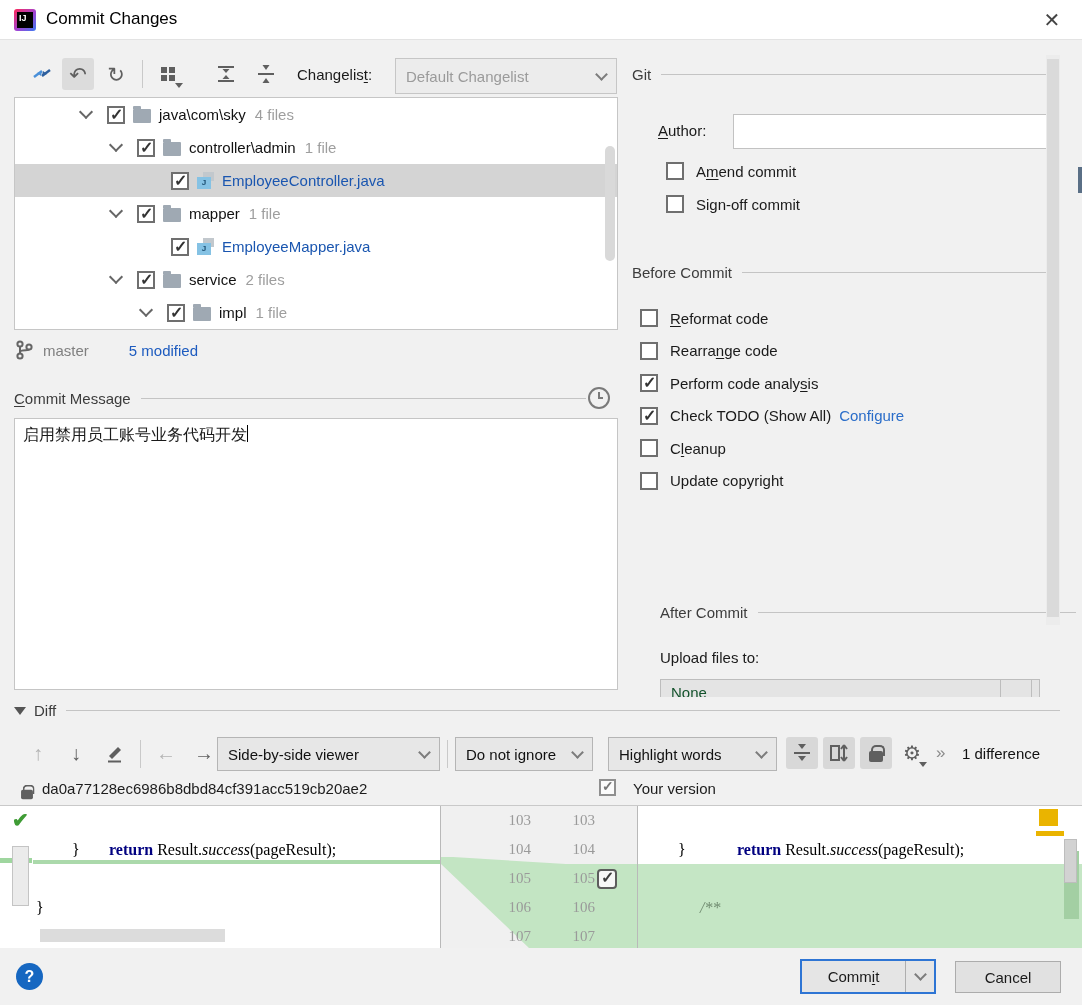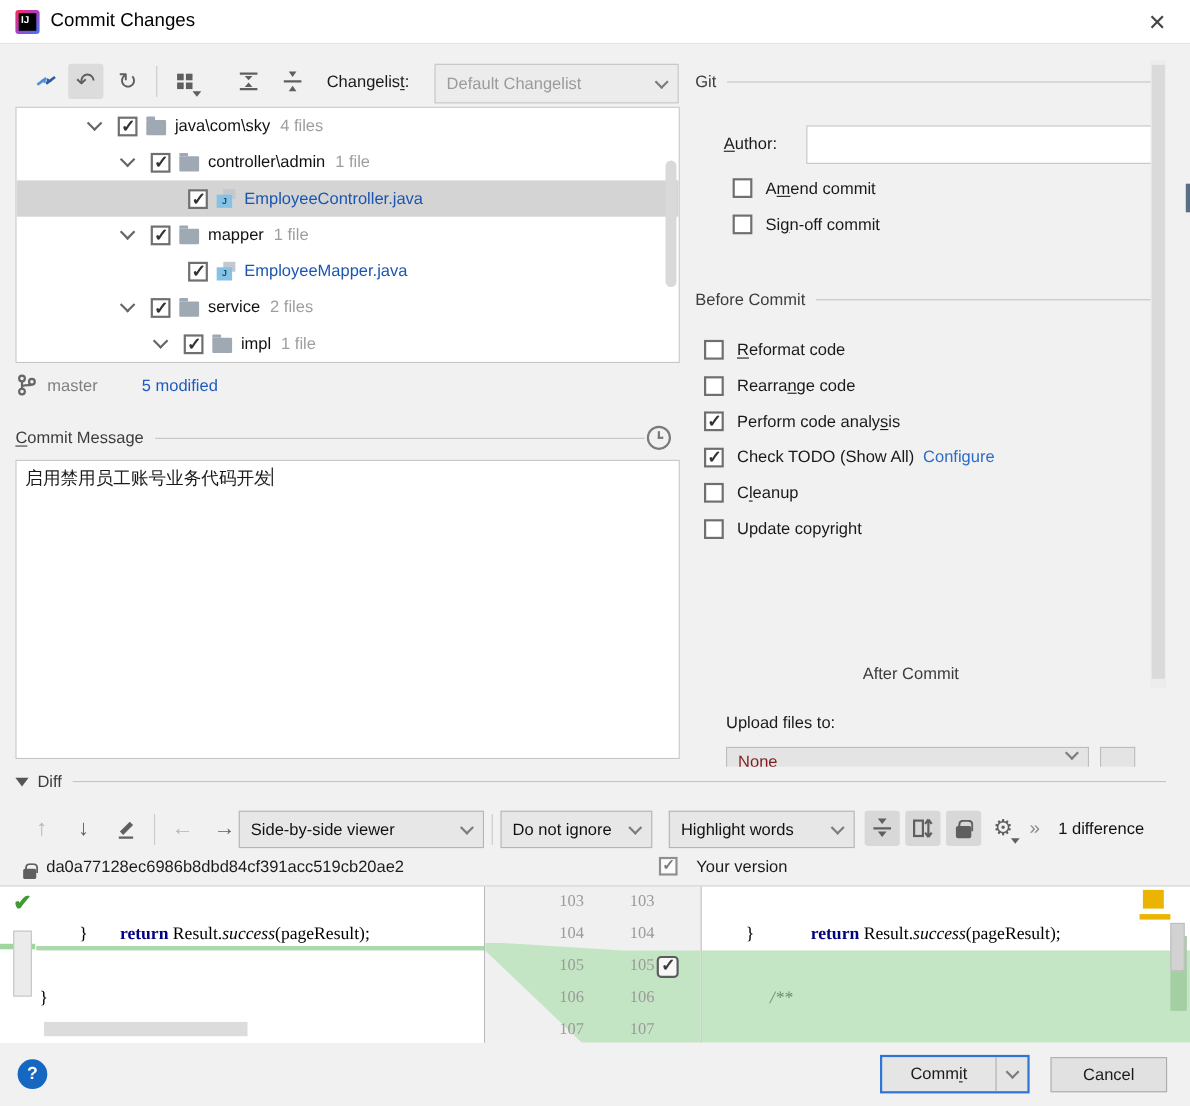--- a/index.html
+++ b/index.html
@@ -62,31 +62,31 @@
   .clock::before { content:""; position:absolute; left:8px; top:3px; width:2px; height:7px; background:#7a7a7a; }
   .clock::after { content:""; position:absolute; left:8px; top:8px; width:5px; height:2px; background:#7a7a7a; }
   .msg-box { position:absolute; left:14px; top:418px; width:604px; height:272px; background:#fff; border:1px solid #c5c5c5;
              padding:6px 8px; font-size:16px; font-family:"Liberation Serif", serif; }
   .caret { display:inline-block; width:1px; height:17px; background:#000; vertical-align:-2px; }
 
   
   .rp-hd { position:absolute; width:416px; }
   .git-hd { left:632px; top:66px; }
   .before-hd { left:632px; top:264px; }
-  .after-hd { left:620px; top:604px;flex-direction:column; }
+  .after-hd { left:660px; top:604px; }
   .author-label { position:absolute; left:658px; top:122px; font-size:15px; }
   .author-input { position:absolute; left:733px; top:114px; width:324px; height:35px; background:#fff; border:1px solid #c2c2c2; }
   .opt-row { display:flex; align-items:center; font-size:15px; }
   .opt-row .cb { margin-right:12px; }
   .git-opts { position:absolute; left:666px; top:162px; display:flex; flex-direction:column; gap:15px;justify-content:center; }
   .before-opts { position:absolute; left:640px; top:309px; display:flex; flex-direction:column; gap:14.5px; }
   .link { color:#2a6dc9; margin-left:8px; }
   .upload-label { position:absolute; left:660px; top:649px; font-size:15px; }
-  .upload-dd { position:absolute; left:660px; top:679px; width:330px; height:18px; background:#e4e4e4; border:1px solid #bdbdbd; border-bottom:none;
-               overflow:hidden; font-size:15px; color:#7f1d1d; padding:4px 10px; display:flex; }
+  .upload-dd { position:absolute; left:660px; top:679px; width:380px; height:18px; background:#e4e4e4; border:1px solid #bdbdbd; border-bottom:none;
+               overflow:hidden; font-size:15px; color:#14532d; padding:4px 10px; display:flex; }
   .upload-btn { position:absolute; left:1000px; top:679px; width:32px; height:18px; background:#e4e4e4; border:1px solid #bdbdbd; border-bottom:none; }
   .rp-scrollbar { position:absolute; left:1046px; top:55px; width:14px; height:570px; background:#ececec; }
   .rp-scrollbar .thumb { position:absolute; left:1px; top:4px; width:12px; height:558px; background:#dadada; }
   .edge-mark { position:absolute; right:0; top:167px; width:4px; height:26px; background:#5a6f86; }
 
   
   .diff-header { position:absolute; left:14px; top:702px; width:1046px; }
   .tri-down { width:0; height:0; border-left:6px solid transparent; border-right:6px solid transparent; border-top:8px solid #555; margin-right:8px; }
   .dt-icon { position:absolute; top:737px; width:32px; height:32px; display:flex; align-items:center; justify-content:center; border-radius:3px; }
   .dt-icon.pressed { background:#d8d8d8; }

